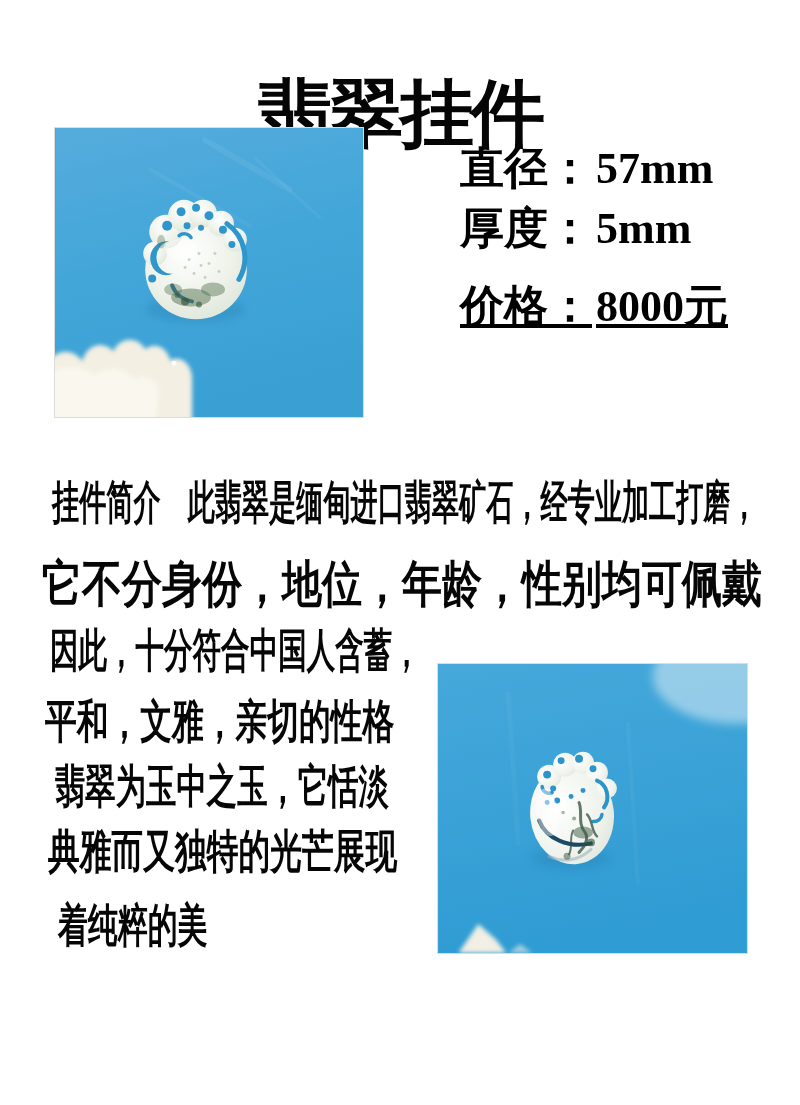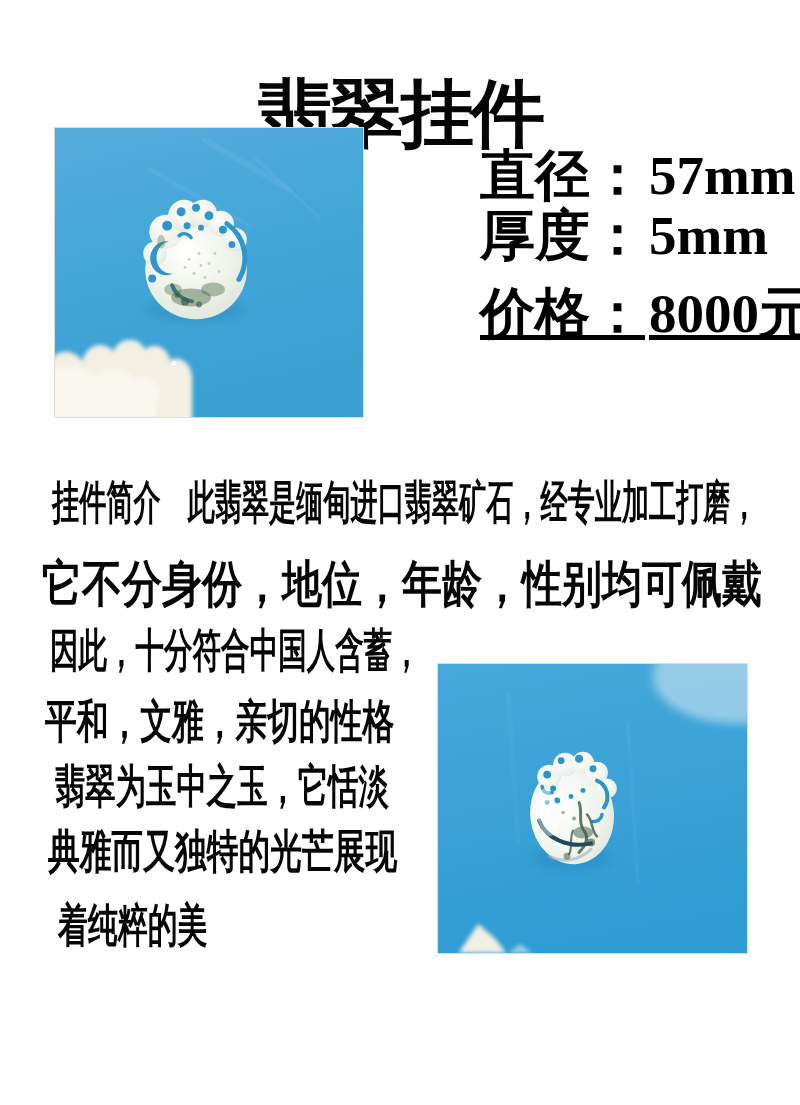--- a/index.html
+++ b/index.html
@@ -5,21 +5,21 @@
   html,body{margin:0;padding:0;background:#ffffff;}
   .page{position:relative;width:800px;height:1105px;background:#ffffff;overflow:hidden;
         font-family:"Liberation Serif","DejaVu Serif",serif;color:#000;}
   .title{position:absolute;top:20px;left:0;width:800px;text-align:center;
          font-family:"Liberation Sans","DejaVu Sans",sans-serif;font-weight:700;
          font-size:74px;line-height:1.2;letter-spacing:-3px;color:#050505;}
   .photo{position:absolute;box-sizing:border-box;border:1px solid #dcdcdc;background:#3fa5d9;}
   .photo svg{display:block;width:100%;height:100%;}
   .photo1{left:54px;top:127px;width:310px;height:291px;}
   .photo2{left:437px;top:663px;width:311px;height:291px;}
-  .spec-row{position:absolute;left:480px;font-size:55px;font-weight:700;line-height:1.15;white-space:nowrap;}
+  .spec-row{position:absolute;left:460px;font-size:44px;font-weight:700;line-height:1.15;white-space:nowrap;}
   .spec-row .value{margin-left:4px;}
   .spec-1{top:144px;}
   .spec-2{top:204px;}
   .spec-3{top:282px;text-decoration:underline;}
   .line{position:absolute;font-weight:700;line-height:1;white-space:nowrap;
         transform-origin:0 0;color:#060606;}
   .l1{left:52px;top:480px;font-size:46px;transform:scaleX(0.59);}
   .l2{left:42px;top:559px;font-size:50px;transform:scaleX(0.80);}
   .l3{left:50px;top:628px;font-size:46px;transform:scaleX(0.62);}
   .l4{left:45px;top:699px;font-size:46px;transform:scaleX(0.69);}

